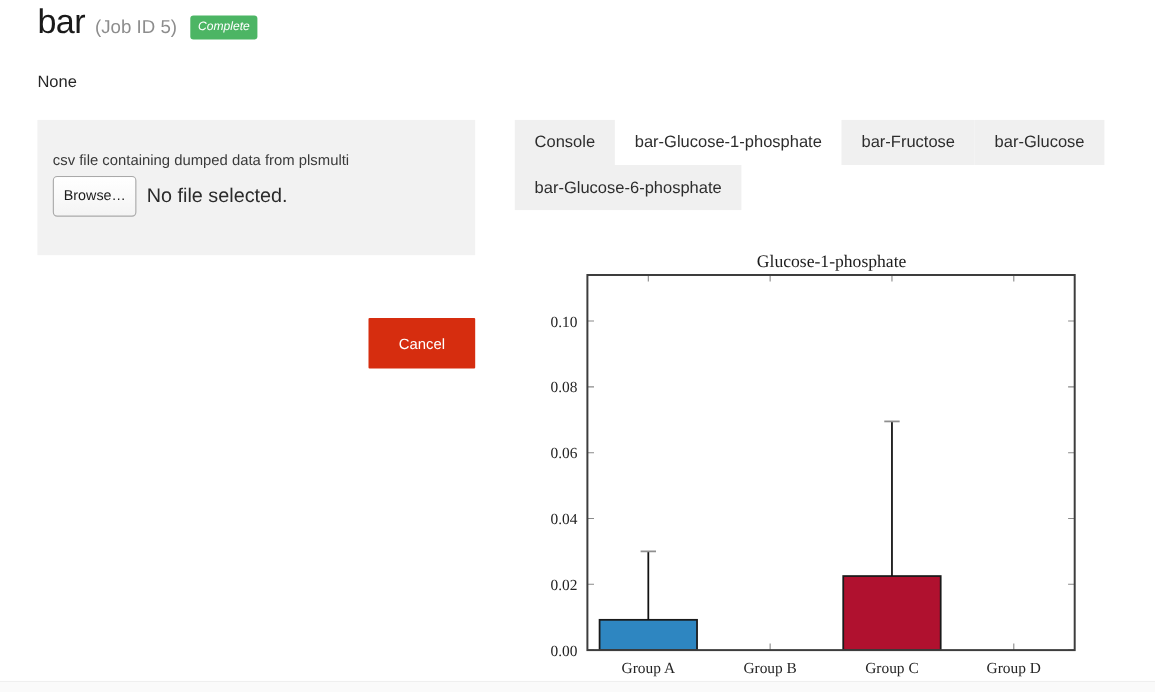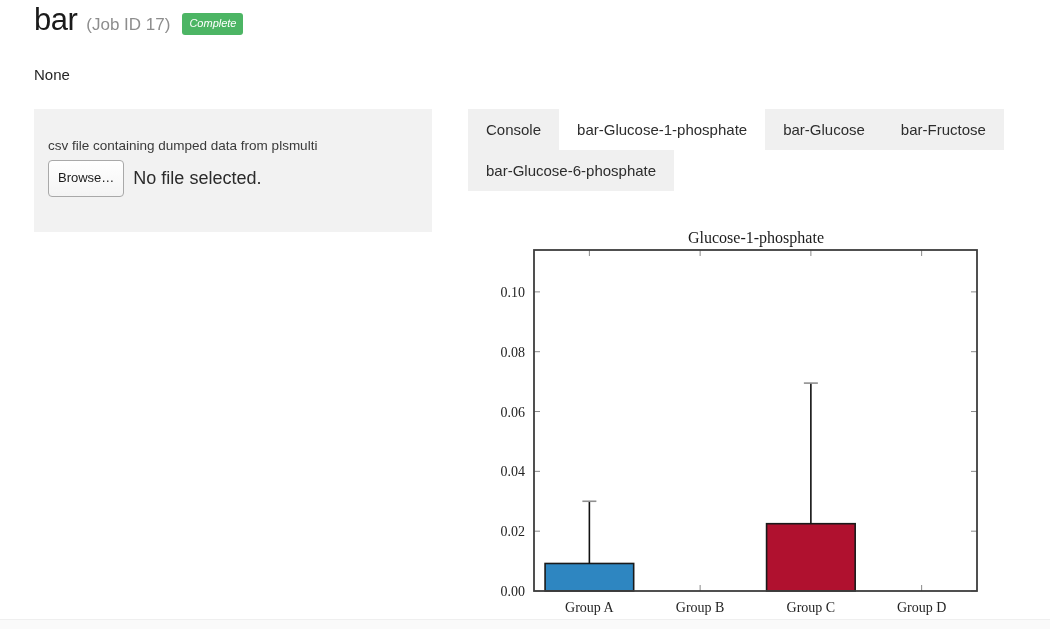--- a/index.html
+++ b/index.html
@@ -202,44 +202,45 @@
     height: 9px;
     background: #fafafa;
     border-top: 1px solid #efefef;
   }
 </style>
 </head>
 <body>
 
 <div id="page-header">
   <span id="job-title">bar</span>
-  <span id="job-id">(Job ID 17)</span>
+  <span id="job-id">(Job ID 5)</span>
   <span id="status-badge">Complete</span>
 </div>
 
 <div id="subtitle-text">None</div>
 
 <div id="form-panel">
   <div id="form-body">
     <div id="file-help-text">csv file containing dumped data from plsmulti</div>
     <div id="file-row">
       <button id="browse-button">Browse…</button>
       <span id="file-status-text">No file selected.</span>
     </div>
   </div>
 </div>
 
 <div id="action-buttons">
+  <button class="action-button" id="cancel-button">Cancel</button>
 </div>
 
 <div id="results-tabs">
   <div class="result-tab">Console</div>
   <div class="result-tab active">bar-Glucose-1-phosphate</div>
+  <div class="result-tab">bar-Fructose</div>
   <div class="result-tab">bar-Glucose</div>
-  <div class="result-tab">bar-Fructose</div>
   <div class="result-tab">bar-Glucose-6-phosphate</div>
 </div>
 
 <div id="chart-area">
   <svg id="chart-svg" width="580" height="434" viewBox="0 0 580 434">
     <text id="chart-title" class="chart-title-text" x="293" y="48" text-anchor="middle">Glucose-1-phosphate</text>
     <g id="chart-plot">
         <line x1="71" y1="396" x2="77" y2="396" stroke="#8a8a8a" stroke-width="1"></line>
         <line x1="508" y1="396" x2="514" y2="396" stroke="#8a8a8a" stroke-width="1"></line>
         <text x="62" y="401" text-anchor="end" class="axis-tick-label">0.00</text>

